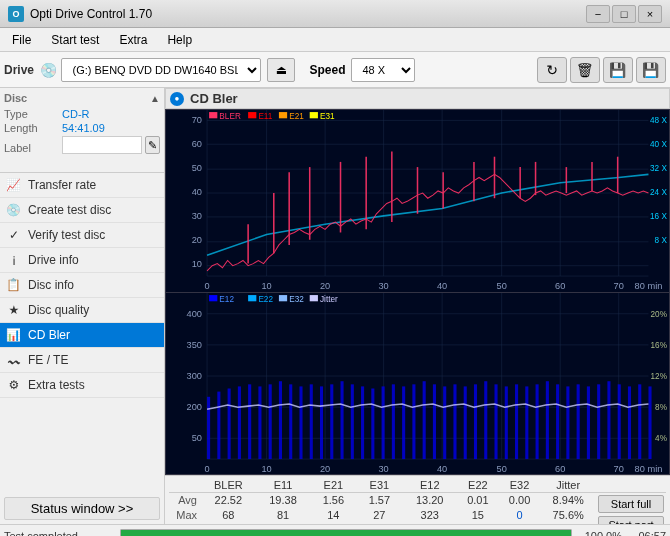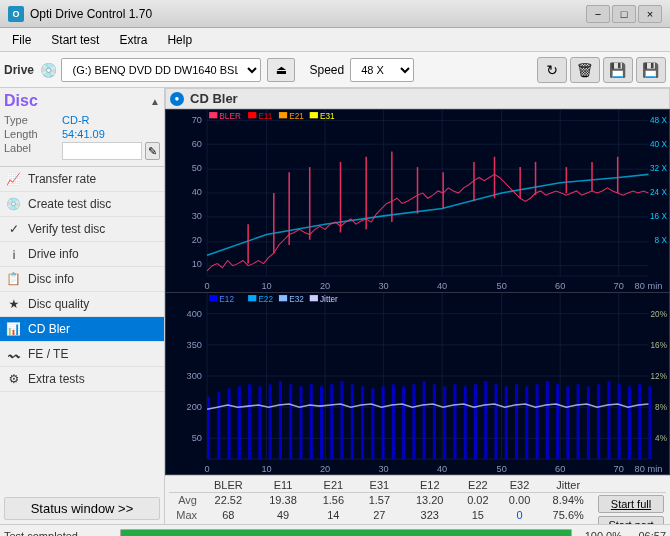--- a/index.html
+++ b/index.html
@@ -112,21 +112,21 @@
       border: 1px solid #aaa;
       border-radius: 2px;
       display: flex;
       align-items: center;
       justify-content: center;
       cursor: pointer;
       font-size: 12px;
     }
     .speed-label {
       font-size: 12px;
-      font-weight: normal;
+      font-weight: bold;
       margin-left: 8px;
     }
     .speed-select {
       background: white;
       border: 1px solid #aaa;
       padding: 2px 6px;
       font-size: 11px;
       border-radius: 2px;
       width: 64px;
       height: 24px;
@@ -167,23 +167,23 @@
       border-bottom: 1px solid #ccc;
       padding: 4px;
     }
     .disc-header {
       display: flex;
       align-items: center;
       justify-content: space-between;
       margin-bottom: 4px;
     }
     .disc-title {
-      font-size: 16px;
+      font-size: 11px;
       font-weight: bold;
-      color: #8b5cf6;
+      color: #737373;
     }
     .disc-collapse-btn {
       cursor: pointer;
       color: #555;
       font-size: 10px;
     }
     .disc-info-row {
       display: flex;
       align-items: center;
       margin-bottom: 2px;
@@ -193,22 +193,22 @@
       color: #666;
       width: 58px;
       flex-shrink: 0;
     }
     .disc-info-value {
       color: #0078d7;
       font-size: 11px;
     }
     .label-row {
       display: flex;
-      align-items: flex-start;
-      margin-bottom: 2px;
+      align-items: flex-end;
+      margin-bottom: 14px;
     }
     .label-input {
       border: 1px solid #ccc;
       padding: 1px 3px;
       font-size: 11px;
       width: 80px;
       height: 18px;
     }
     .label-btn {
       width: 20px;
@@ -709,34 +709,34 @@
           </tr>
         </thead>
         <tbody>
           <tr>
             <td class="row-label">Avg</td>
             <td class="val-normal">22.52</td>
             <td class="val-normal">19.38</td>
             <td class="val-normal">1.56</td>
             <td class="val-normal">1.57</td>
             <td class="val-normal">13.20</td>
-            <td class="val-normal">0.02</td>
+            <td class="val-normal">0.01</td>
             <td class="val-normal">0.00</td>
             <td class="val-normal">8.94%</td>
-            <td rowspan="3" style="vertical-align:top; padding:2px;text-decoration:underline;">
+            <td rowspan="3" style="vertical-align:top; padding:2px;">
               <div style="display:flex; flex-direction:column; gap:3px;">
                 <button class="start-full-btn">Start full</button>
                 <button class="start-part-btn">Start part</button>
               </div>
             </td>
           </tr>
           <tr>
             <td class="row-label">Max</td>
             <td class="val-normal">68</td>
-            <td class="val-normal">49</td>
+            <td class="val-normal">81</td>
             <td class="val-normal">14</td>
             <td class="val-normal">27</td>
             <td class="val-normal">323</td>
             <td class="val-normal">15</td>
             <td class="val-blue">0</td>
             <td class="val-normal">75.6%</td>
           </tr>
           <tr>
             <td class="row-label">Total</td>
             <td class="val-normal">73879</td>

